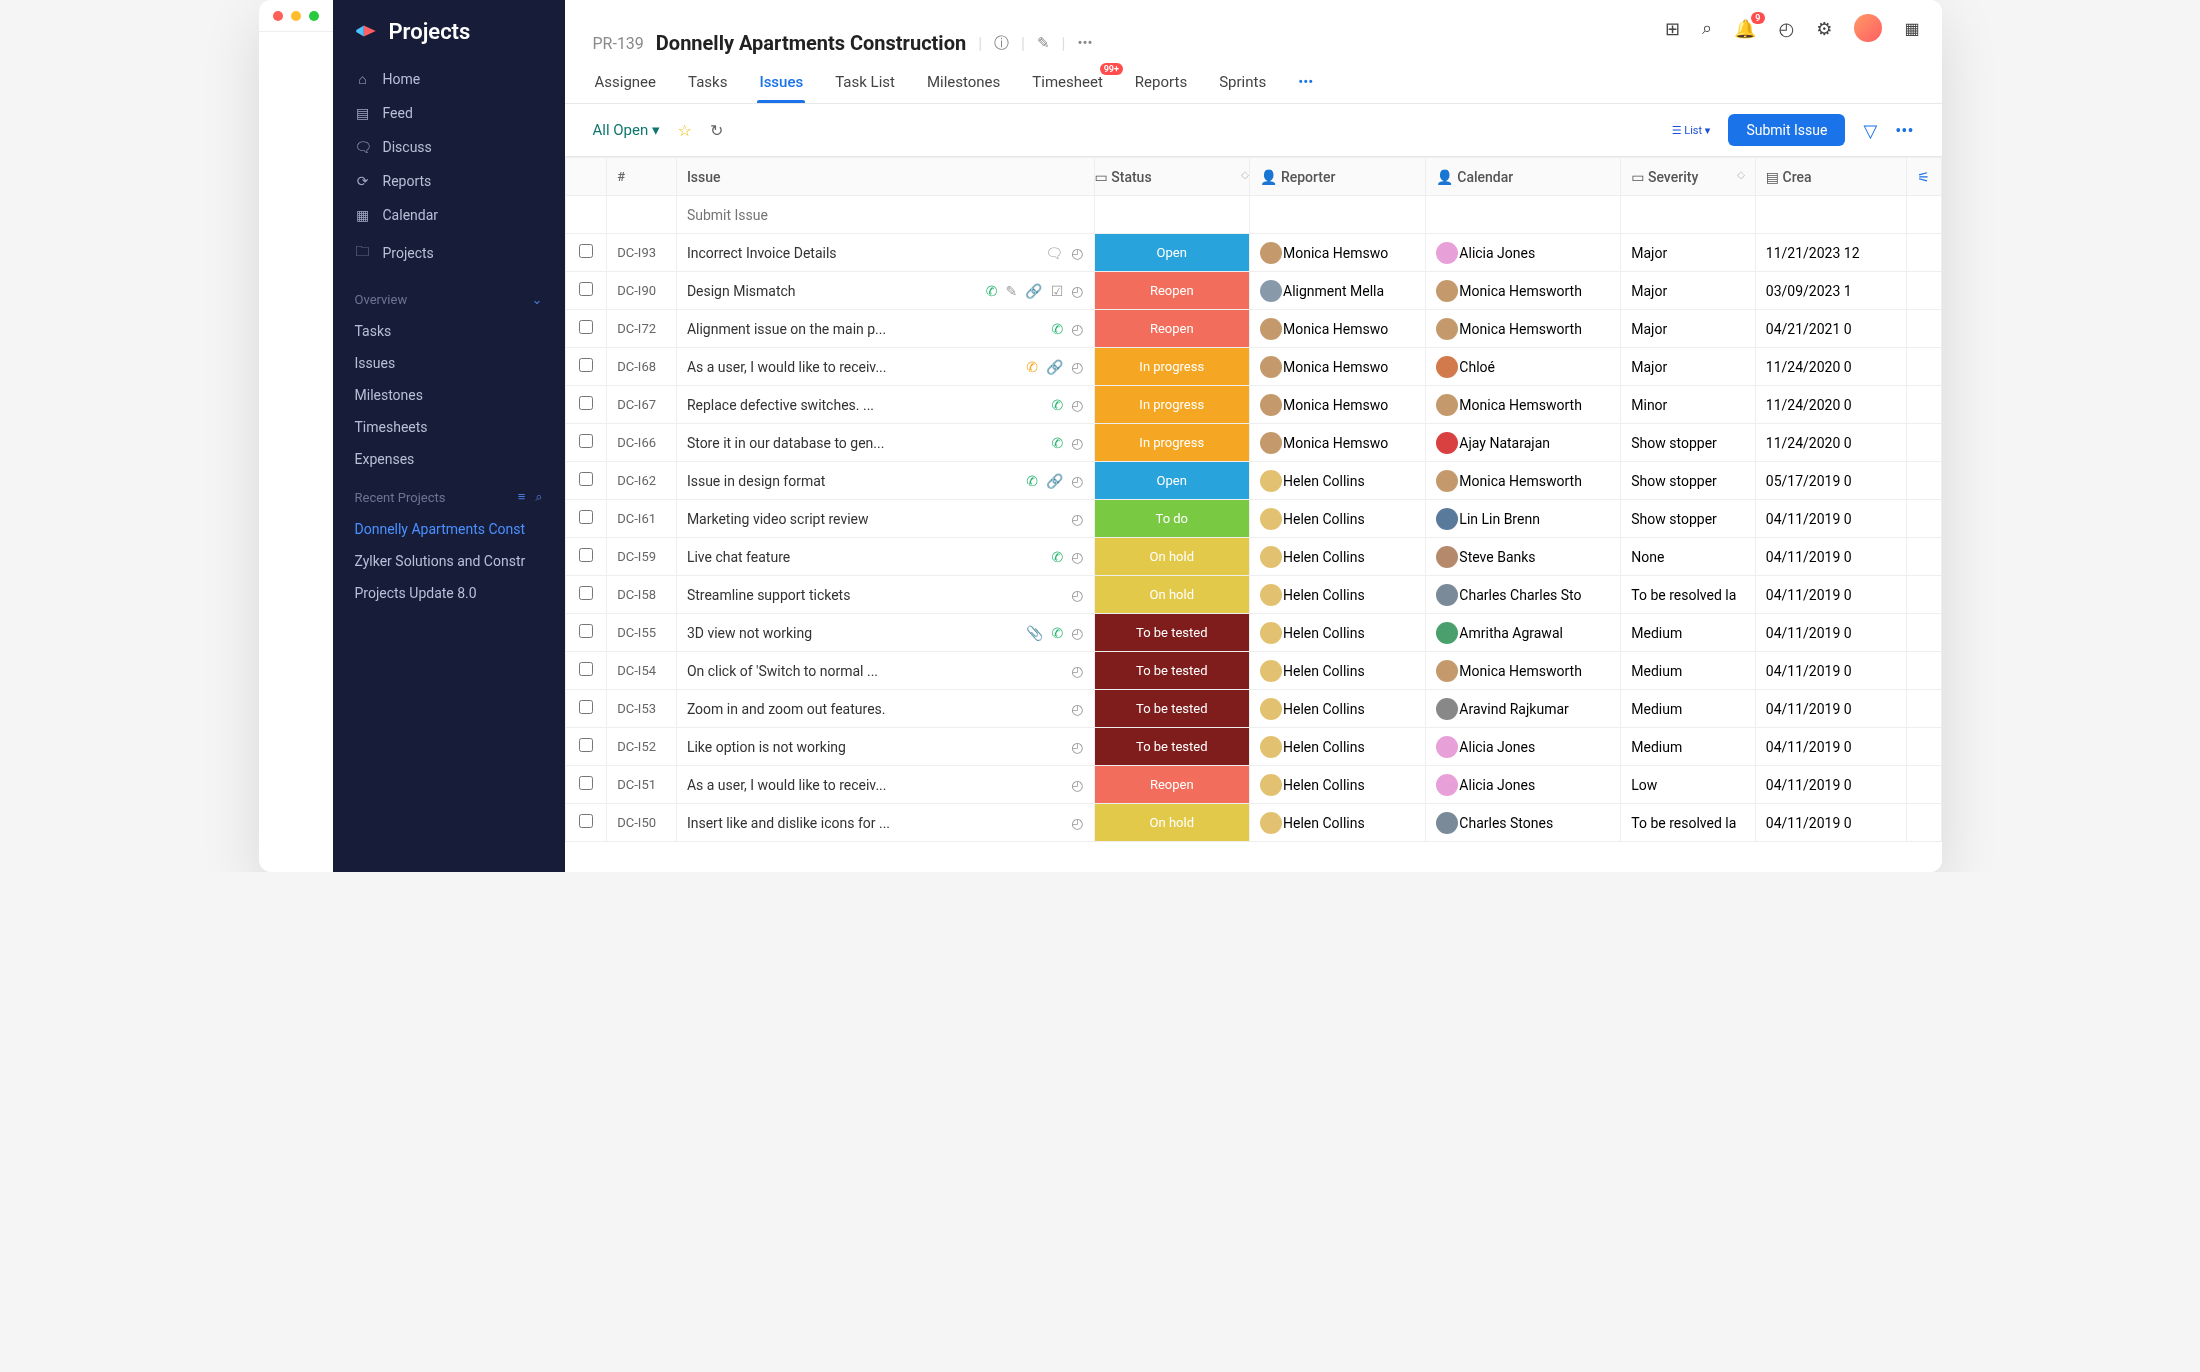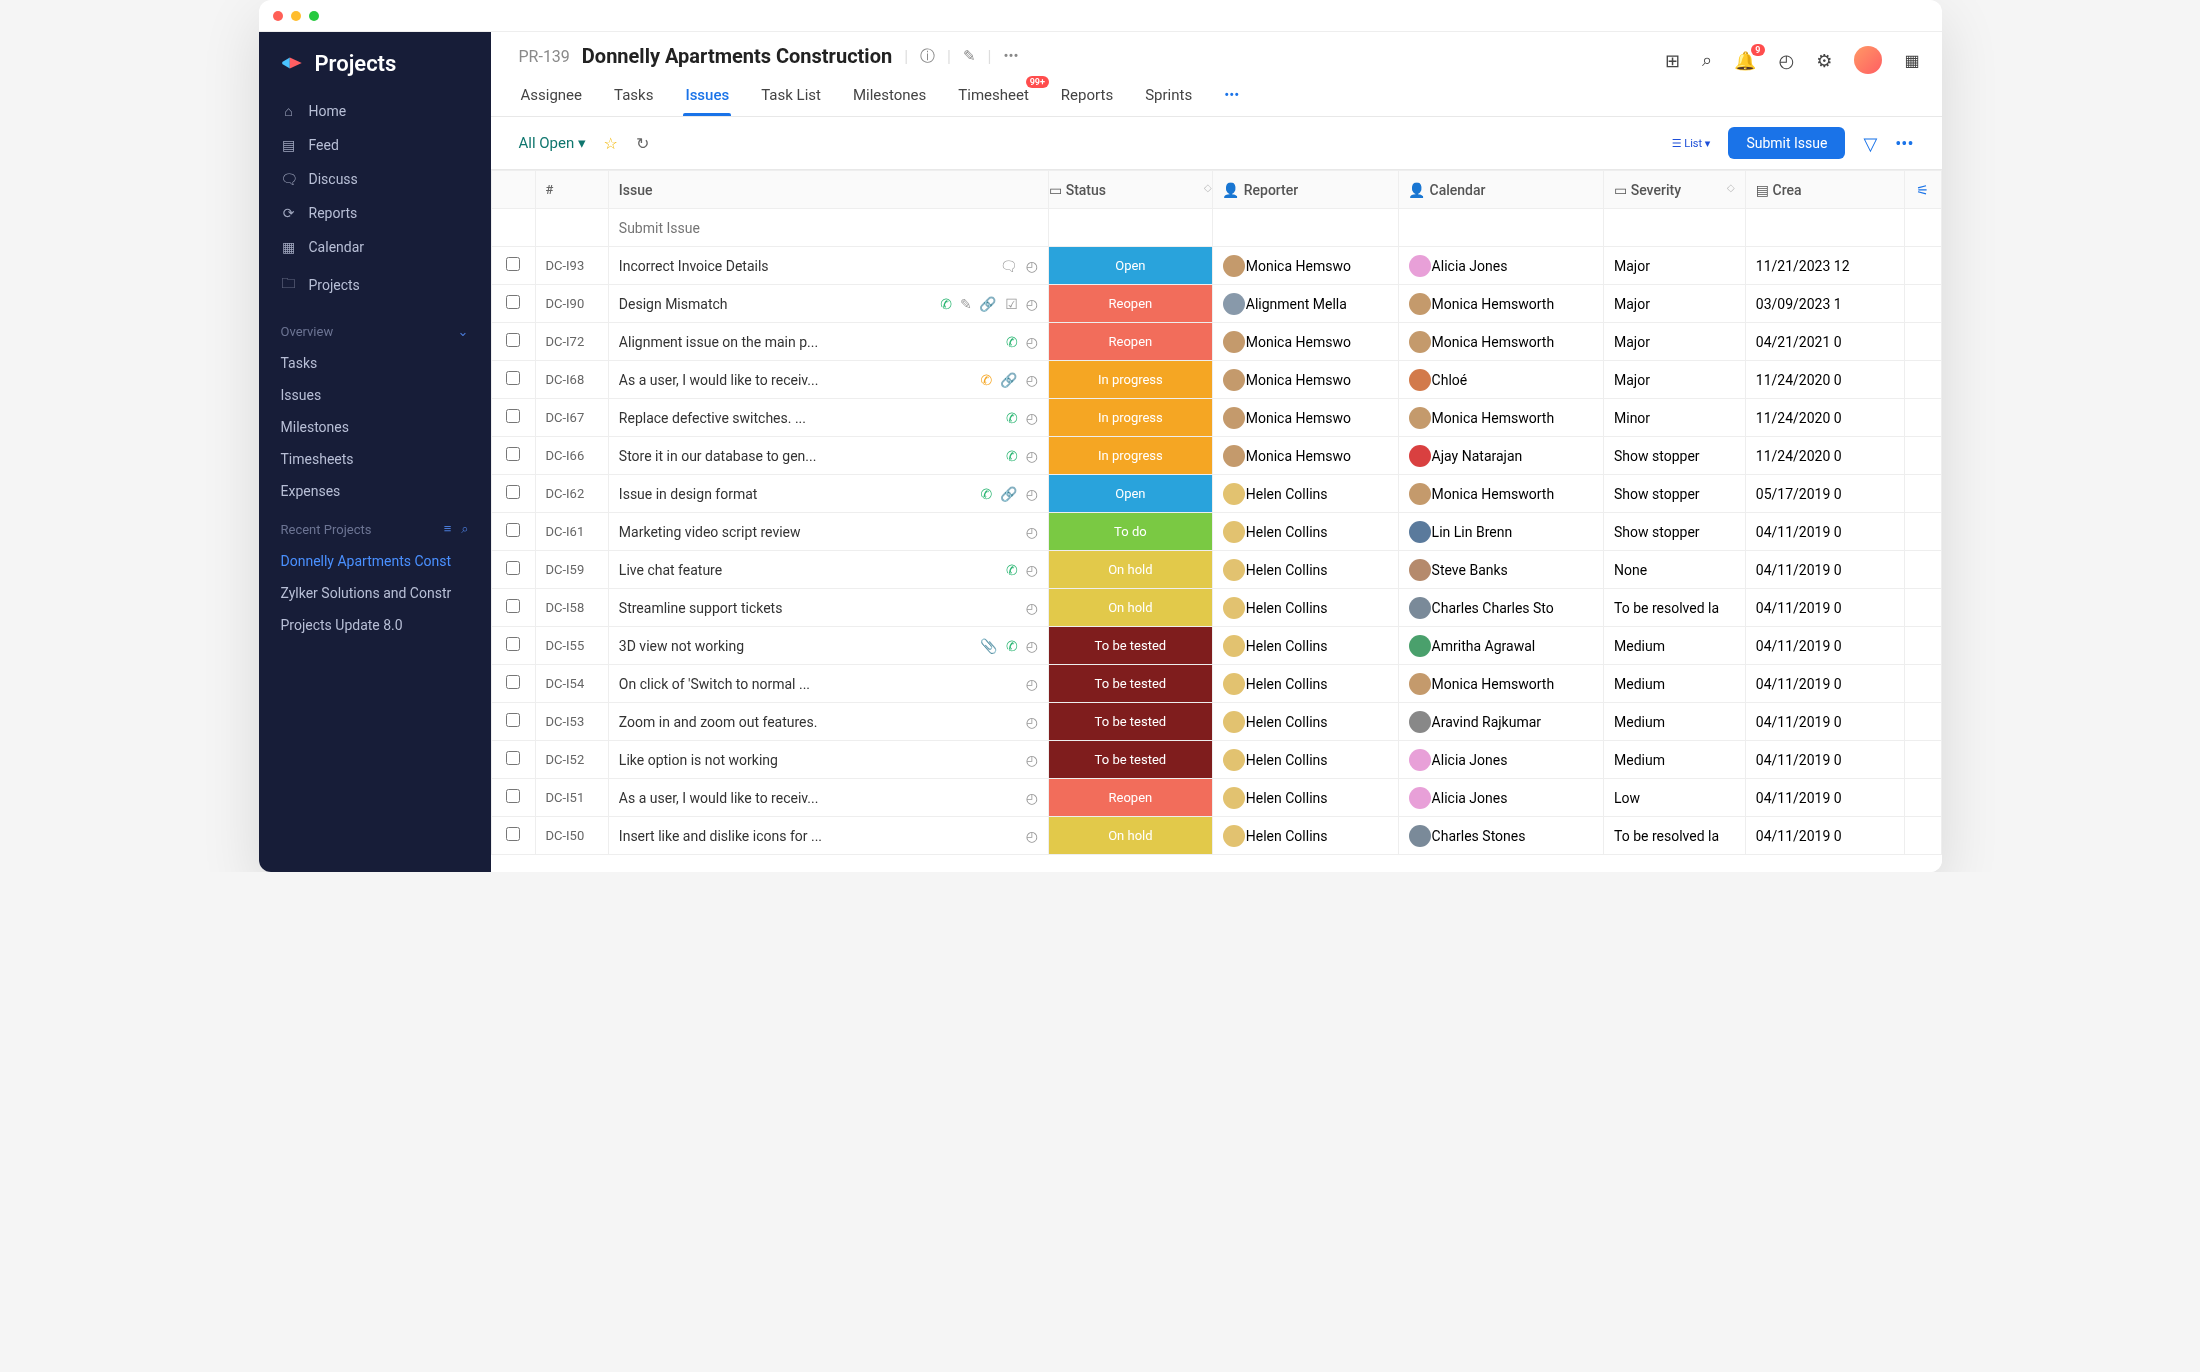--- a/index.html
+++ b/index.html
@@ -1,17 +1,17 @@
 <!DOCTYPE html>
 <html><head>
 <meta charset="utf-8">
 <style>
 * { margin:0; padding:0; box-sizing:border-box; font-family:-apple-system,BlinkMacSystemFont,"Segoe UI",Roboto,sans-serif; }
 body { background:#f5f5f5; overflow:hidden; }
-.window { width:1683px; height:872px; background:#fff; border-radius:12px; overflow:hidden; display:flex; flex-direction:column; box-shadow:0 20px 60px rgba(0,0,0,.12); margin:0 auto; }
+.window { width:1683px; height:872px; background:#fff; border-radius:12px; overflow:hidden; display:flex; flex-direction:row; box-shadow:0 20px 60px rgba(0,0,0,.12); margin:0 auto; }
 
 .titlebar { height:32px; display:flex; align-items:center; padding:0 14px; gap:8px; border-bottom:1px solid #eee; }
 .dot { width:10px; height:10px; border-radius:50%; }
 .dot.red{background:#ff5f56}.dot.yel{background:#ffbd2e}.dot.grn{background:#27c93f}
 
 .main { flex:1; display:flex; min-height:0; }
 
 .sidebar { width:232px; background:#171d38; color:#b8bfd6; display:flex; flex-direction:column; font-size:14px; overflow-y:auto; }
 .brand { display:flex; align-items:center; gap:10px; padding:18px 20px 14px; color:#fff; font-size:22px; font-weight:600; }
 .brand svg { width:26px; height:26px; }
@@ -21,21 +21,21 @@
 .sect-head { display:flex; align-items:center; justify-content:space-between; padding:14px 22px 8px; color:#6c7493; font-size:13px; }
 .sub-item { padding:8px 22px; cursor:pointer; }
 .rp-head { display:flex; align-items:center; justify-content:space-between; padding:14px 22px 8px; color:#6c7493; font-size:13px; }
 .rp-tools { display:flex; gap:10px; color:#4a7bd8; }
 .rp-item { padding:8px 22px; white-space:nowrap; overflow:hidden; text-overflow:ellipsis; cursor:pointer; }
 .rp-item.active { color:#4a90ff; }
 
 .content { flex:1; display:flex; flex-direction:column; min-width:0; background:#fff; }
 
 .hdr { padding:12px 28px 0; border-bottom:1px solid #e8e8e8; position:relative; }
-.hdr-row1 { display:flex; align-items:center; gap:12px; }
+.hdr-row1 { display:flex; align-items:center; gap:12px;margin-top:19px; }
 .proj-key { color:#8a8a8a; font-size:16px; }
 .proj-name { font-size:20px; font-weight:700; color:#222; }
 .hdr-sep { color:#ddd; }
 .hdr-ico { color:#888; font-size:15px; cursor:pointer; }
 .hdr-actions { position:absolute; right:22px; top:14px; display:flex; align-items:center; gap:22px; color:#444; }
 .hdr-actions .ico { cursor:pointer; position:relative; font-size:18px; }
 .badge { position:absolute; top:-6px; right:-8px; background:#ff4d4d; color:#fff; border-radius:8px; font-size:9px; padding:1px 4px; font-weight:600; }
 .avatar { width:28px; height:28px; border-radius:50%; background:linear-gradient(135deg,#ff9966,#ff5e62); }
 
 .tabs { display:flex; gap:28px; margin-top:10px; }

